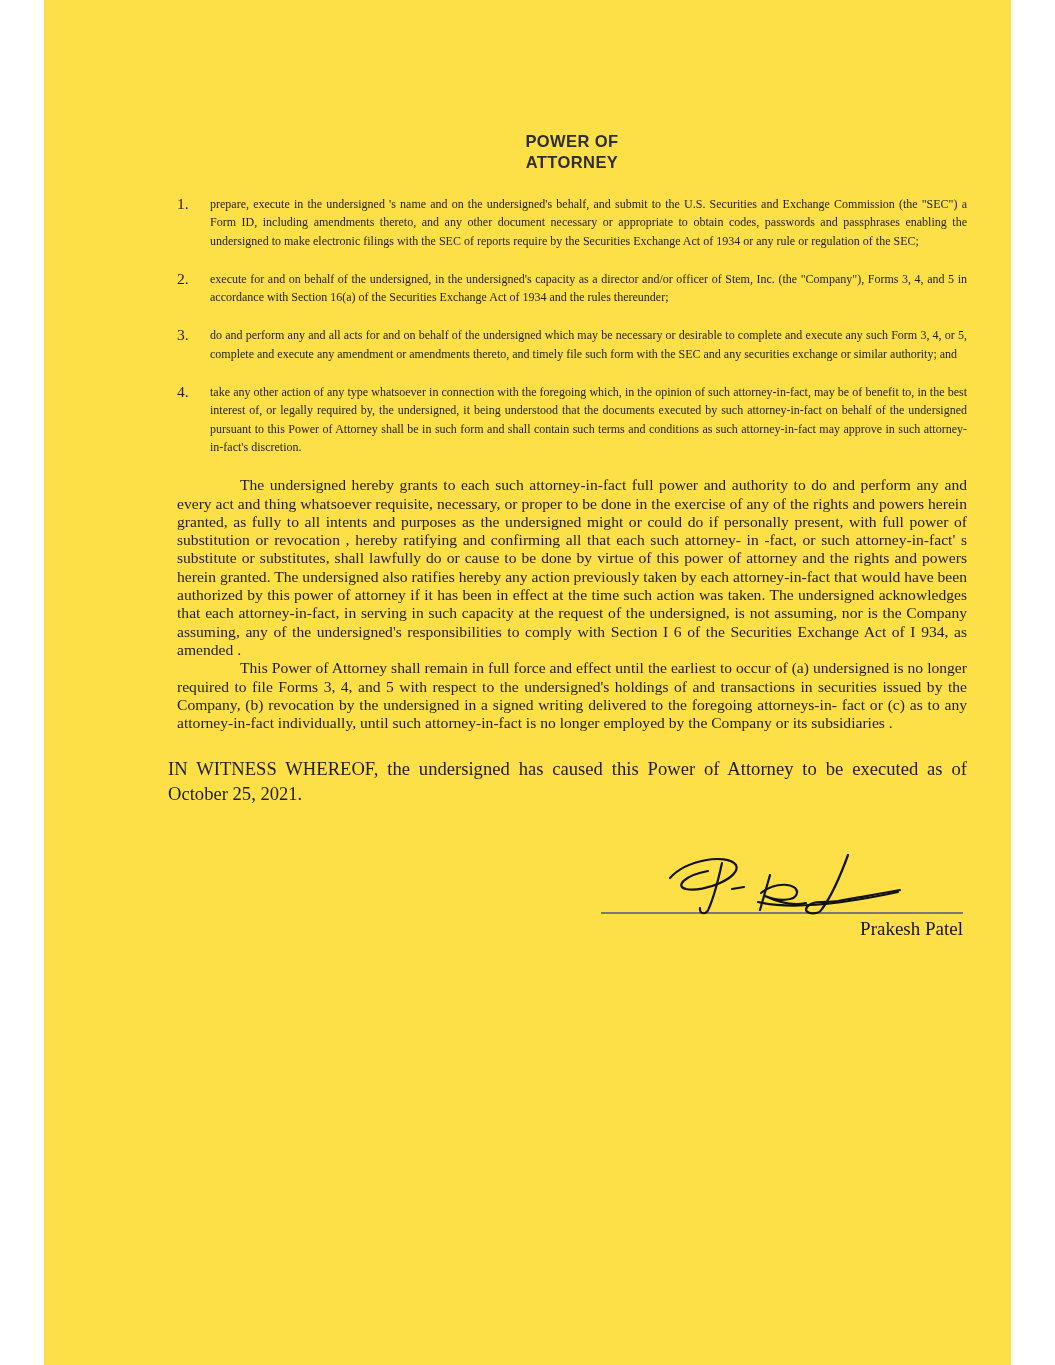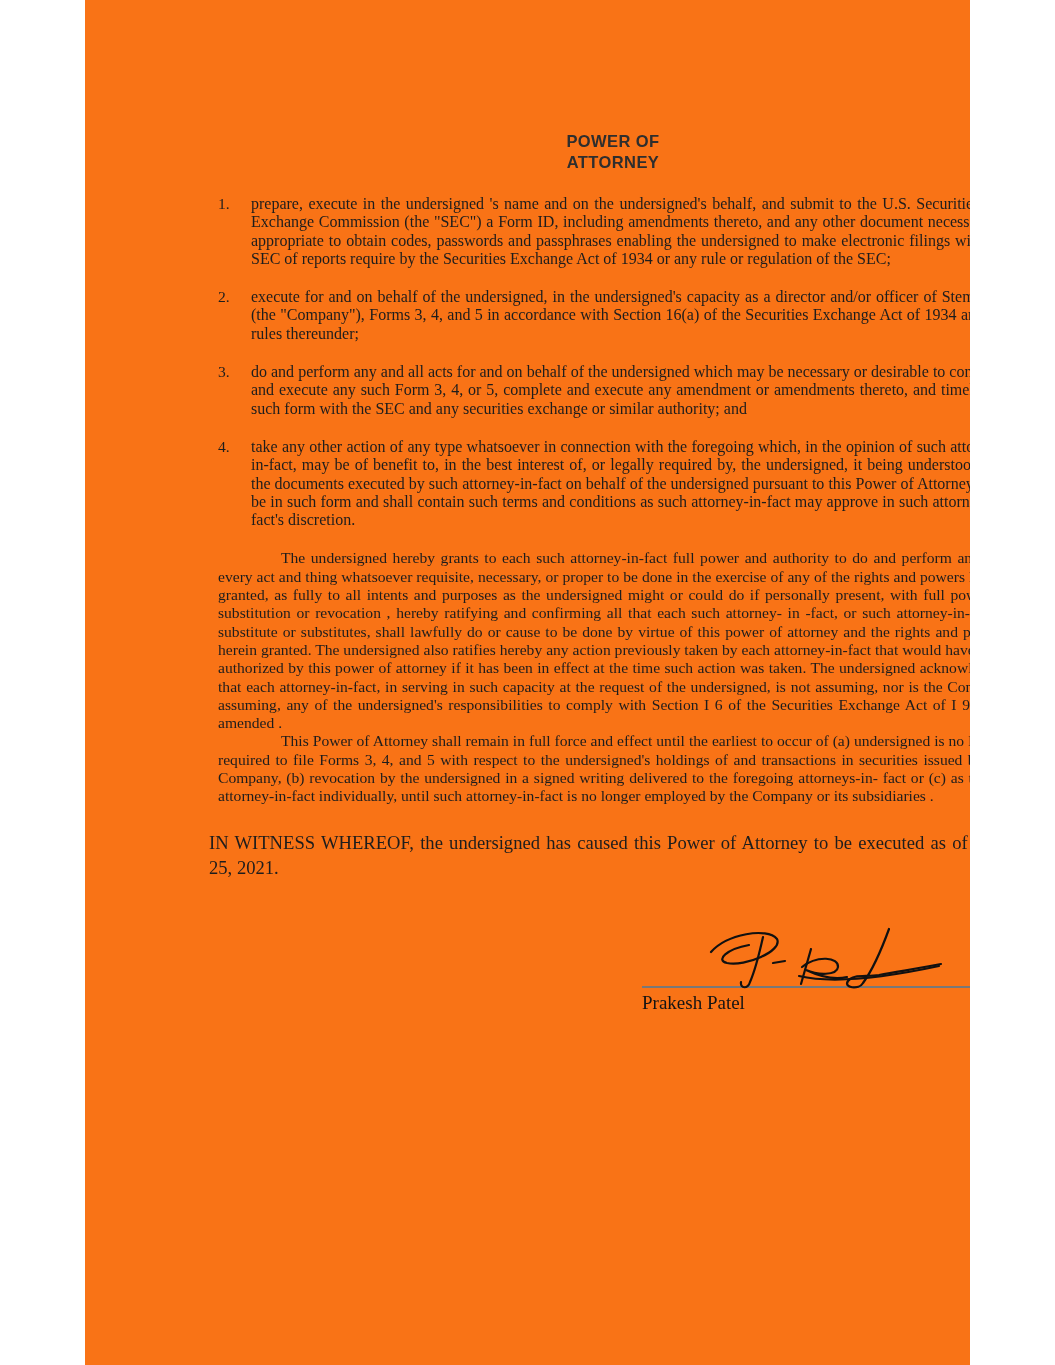--- a/index.html
+++ b/index.html
@@ -1,21 +1,21 @@
 <!DOCTYPE html>
 <html><head>
 <meta charset="utf-8">
 <style>
   * { box-sizing: border-box; }
   html, body { margin: 0; padding: 0; background: #ffffff; }
   .page {
-    width: 885px;
+    width: 967px;
     height: 1365px;
     margin: 0 auto;
-    background: #f97316;
+    background: #fde047;
     position: relative;
     overflow: hidden;
     color: #1d1d1d;
     font-family: "Liberation Serif", serif;
   }
   .content {
     position: absolute;
     left: 133px;
     top: 0;
     width: 790px;
@@ -44,21 +44,21 @@
     margin-bottom: 20px;
   }
   .item-number {
     flex: none;
     width: 33px;
     font-size: 15.6px;
     line-height: 18.3px;
   }
   .item-text {
     flex: 1;
-    font-size: 16px;
+    font-size: 12px;
     line-height: 18.3px;
     text-align: justify;
   }
   .body-para { }
   .witness {
     margin-top: 24px;
     margin-left: -9px;
     font-size: 18.6px;
     line-height: 25px;
     text-align: justify;
@@ -73,21 +73,21 @@
   .sig-scrawl {
     display: block;
     margin: 0 auto -4px auto;
   }
   .sig-line {
     border: none;
     border-top: 2px solid #787878;
     margin: 0;
   }
   .sig-name {
-    text-align: left;
+    text-align: right;
     font-size: 19px;
     line-height: 22px;
     margin-top: 4px;
     color: #141414;
   }
 </style>
 </head>
 <body>
 
 <div class="page">
@@ -115,21 +115,21 @@
       <div class="list-item">
         <div class="item-number">4.</div>
         <div class="item-text">take any other action of any type whatsoever in connection with the foregoing which, in the opinion of such attorney-in-fact, may be of benefit to, in the best interest of, or legally required by, the undersigned, it being understood that the documents executed by such attorney-in-fact on behalf of the undersigned pursuant to this Power of Attorney shall be in such form and shall contain such terms and conditions as such attorney-in-fact may approve in such attorney-in-fact's discretion.</div>
       </div>
     </div>
 
     <p class="para indent body-para">The undersigned hereby grants to each such attorney-in-fact full power and authority to do and perform any and every act and thing whatsoever requisite, necessary, or proper to be done in the exercise of any of the rights and powers herein granted, as fully to all intents and purposes as the undersigned might or could do if personally present, with full power of substitution or revocation , hereby ratifying and confirming all that each such attorney- in -fact, or such attorney-in-fact' s substitute or substitutes, shall lawfully do or cause to be done by virtue of this power of attorney and the rights and powers herein granted. The undersigned also ratifies hereby any action previously taken by each attorney-in-fact that would have been authorized by this power of attorney if it has been in effect at the time such action was taken. The undersigned acknowledges that each attorney-in-fact, in serving in such capacity at the request of the undersigned, is not assuming, nor is the Company assuming, any of the undersigned's responsibilities to comply with Section I 6 of the Securities Exchange Act of I 934, as amended .</p>
 
     <p class="para indent body-para">This Power of Attorney shall remain in full force and effect until the earliest to occur of (a) undersigned is no longer required to file Forms 3, 4, and 5 with respect to the undersigned's holdings of and transactions in securities issued by the Company, (b) revocation by the undersigned in a signed writing delivered to the foregoing attorneys-in- fact or (c) as to any attorney-in-fact individually, until such attorney-in-fact is no longer employed by the Company or its subsidiaries .</p>
 
-    <p class="para witness">IN WITNESS WHEREOF, the undersigned has caused this Power of Attorney to be executed as of May 25, 2021.</p>
+    <p class="para witness">IN WITNESS WHEREOF, the undersigned has caused this Power of Attorney to be executed as of October 25, 2021.</p>
 
     <div class="signature-block">
       <svg class="sig-scrawl" width="260" height="68" viewBox="0 0 260 68" fill="none" xmlns="http://www.w3.org/2000/svg">
         <g stroke="#111111" stroke-width="2.2" stroke-linecap="round" fill="none">
           <path d="M18,30 C34,12 74,5 84,17 C90,29 52,45 34,41 C22,38 34,27 56,23"></path>
           <path d="M70,15 C66,33 61,51 57,60 C55,67 47,67 48,60"></path>
           <path d="M80,41 L92,39"></path>
           <path d="M118,27 C114,41 110,55 108,62"></path>
           <path d="M109,45 C124,33 146,35 145,45 C144,54 124,53 113,48 C128,55 142,58 154,55"></path>
           <path d="M196,7 C188,29 178,50 170,61 C166,68 150,66 155,59 C160,52 172,55 186,53 C208,49 228,46 248,42"></path>

